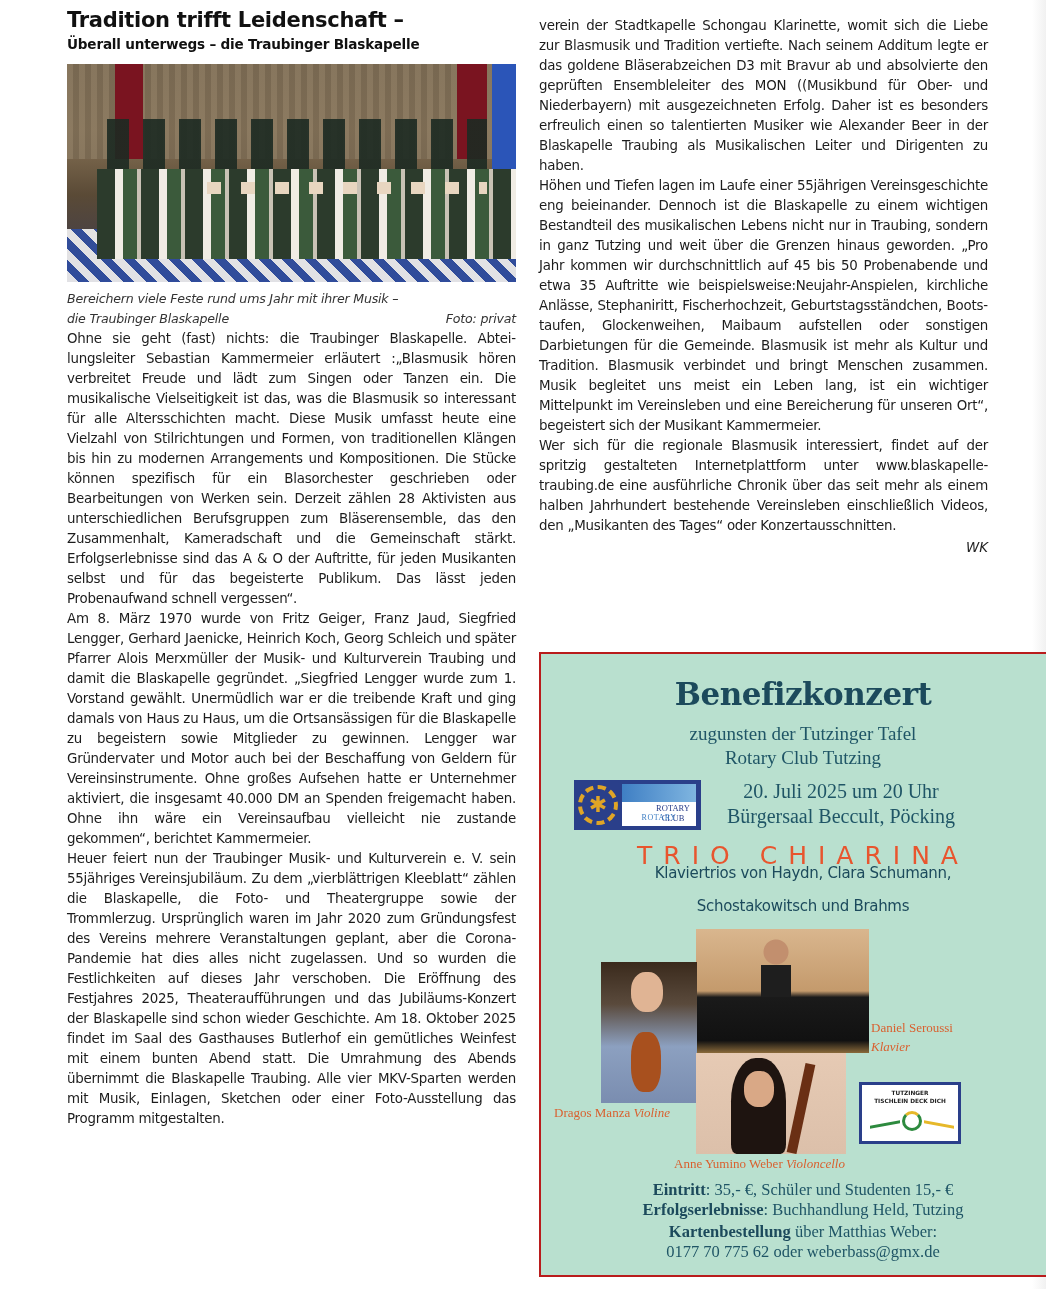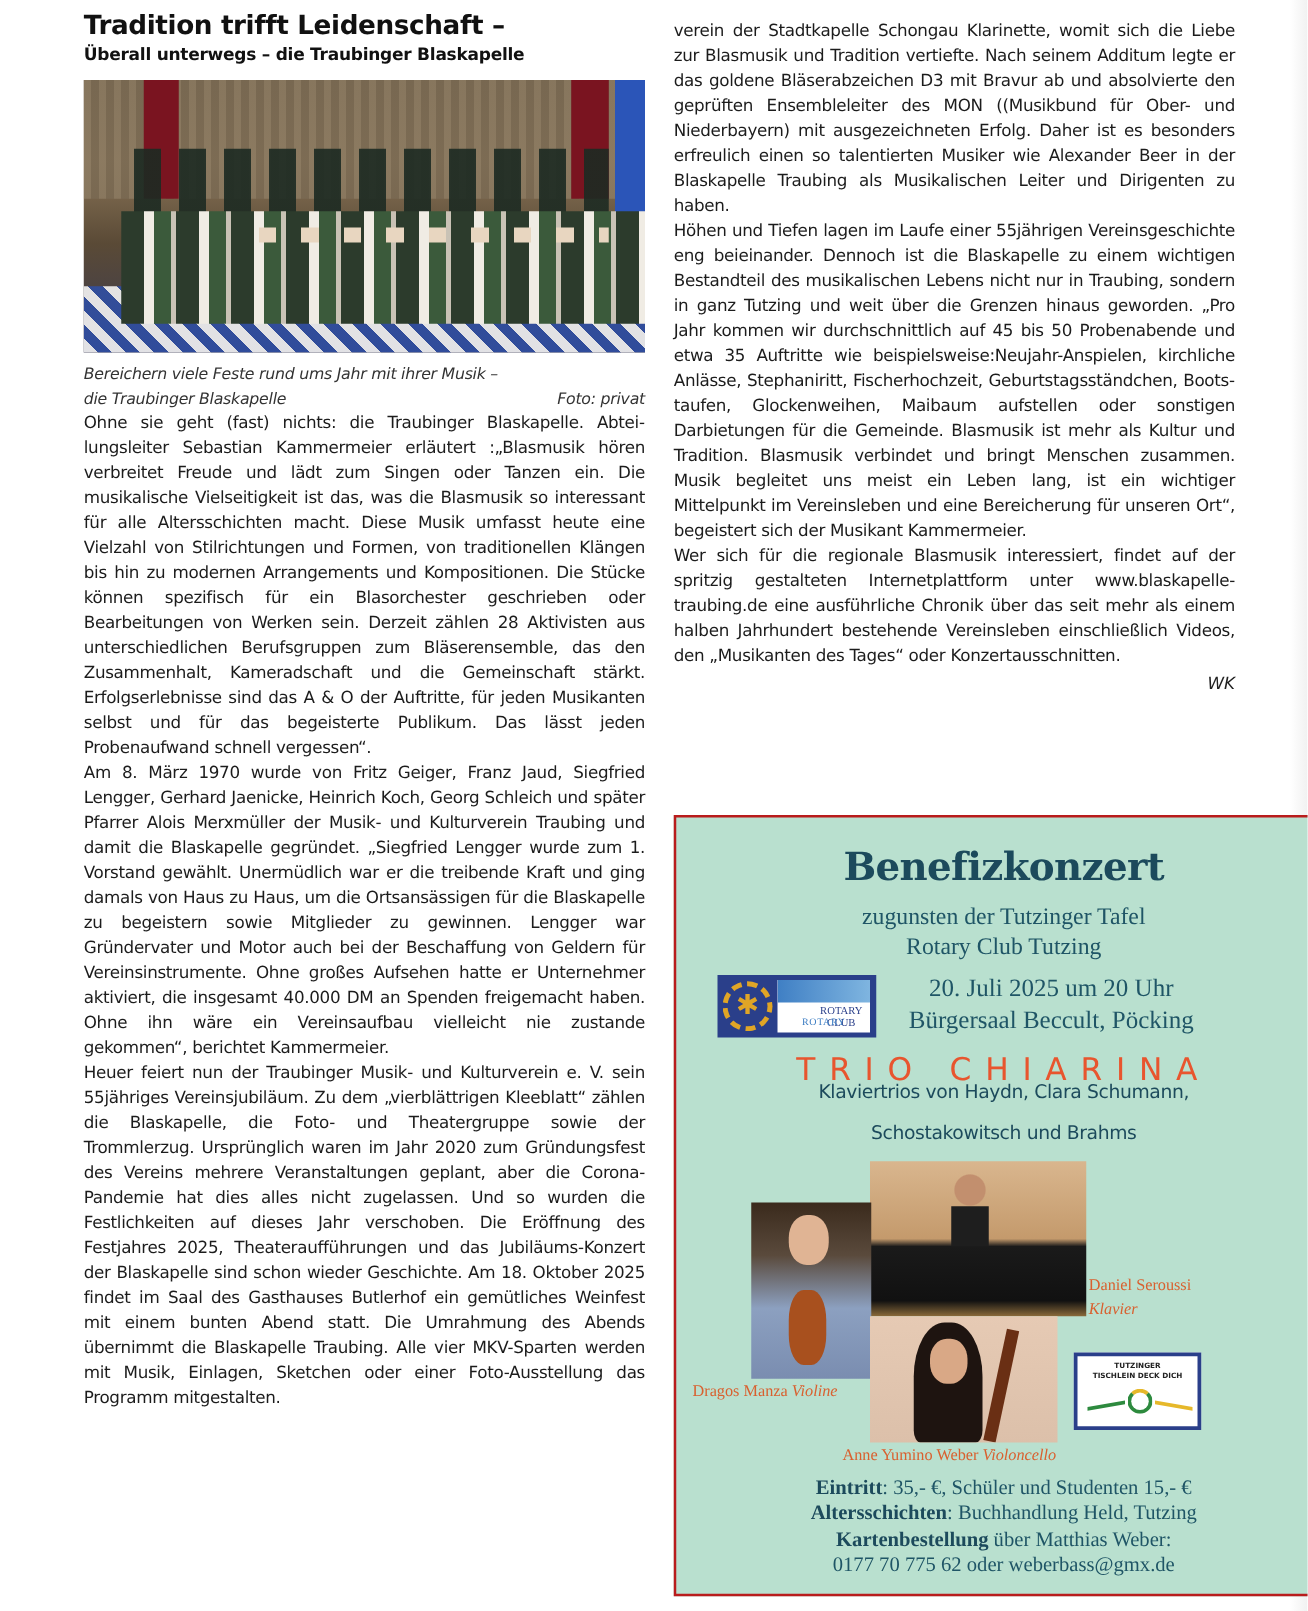--- a/index.html
+++ b/index.html
@@ -213,19 +213,19 @@
     <div class="t t2">TISCHLEIN DECK DICH</div>
     <div class="wing-l"></div>
     <div class="swirl"></div>
     <div class="wing-r"></div>
   </div>
 
   <div class="ad-info info1">
     <b>Eintritt</b><span>: 35,- €,  Schüler und Studenten 15,- €</span>
   </div>
   <div class="ad-info info2">
-    <b>Altersschichten</b><span>: Buchhandlung Held, Tutzing</span>
+    <b>Erfolgserlebnisse</b><span>: Buchhandlung Held, Tutzing</span>
   </div>
   <div class="ad-info info3">
     <b>Kartenbestellung</b><span> über Matthias Weber:</span>
   </div>
   <div class="ad-info info4">0177 70 775 62 oder weberbass@gmx.de</div>
 </div>
 
 </body></html>

